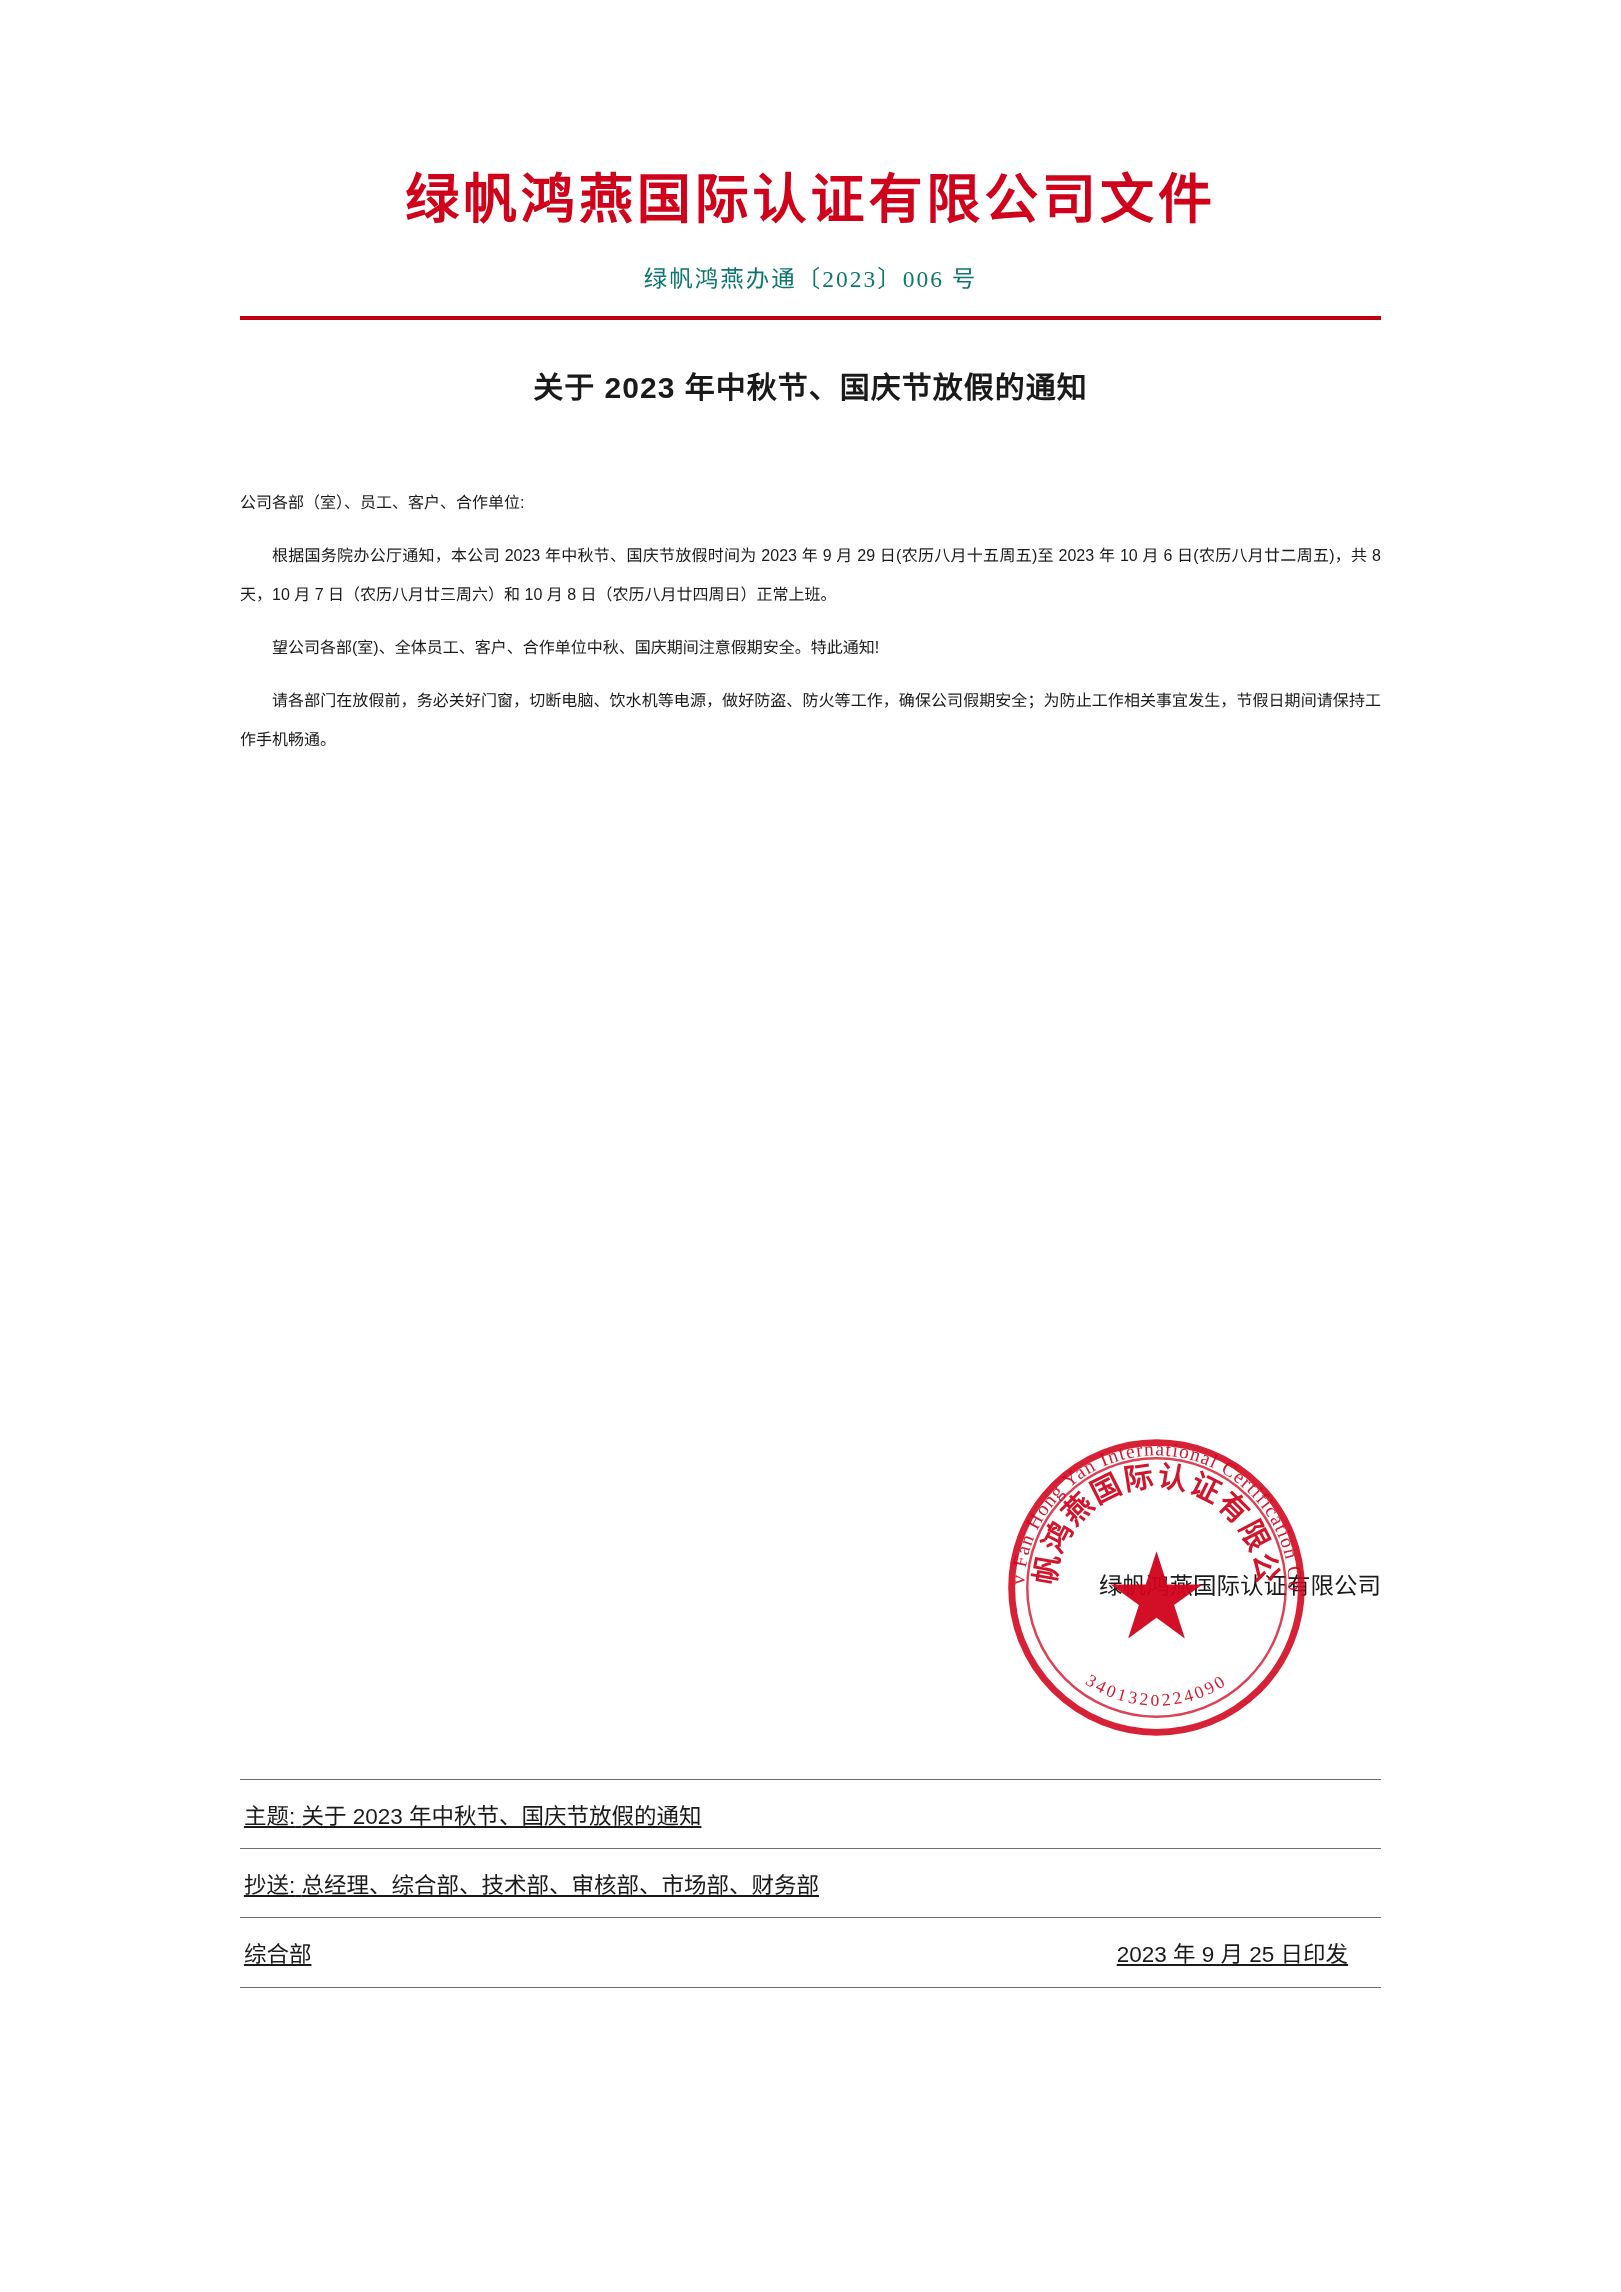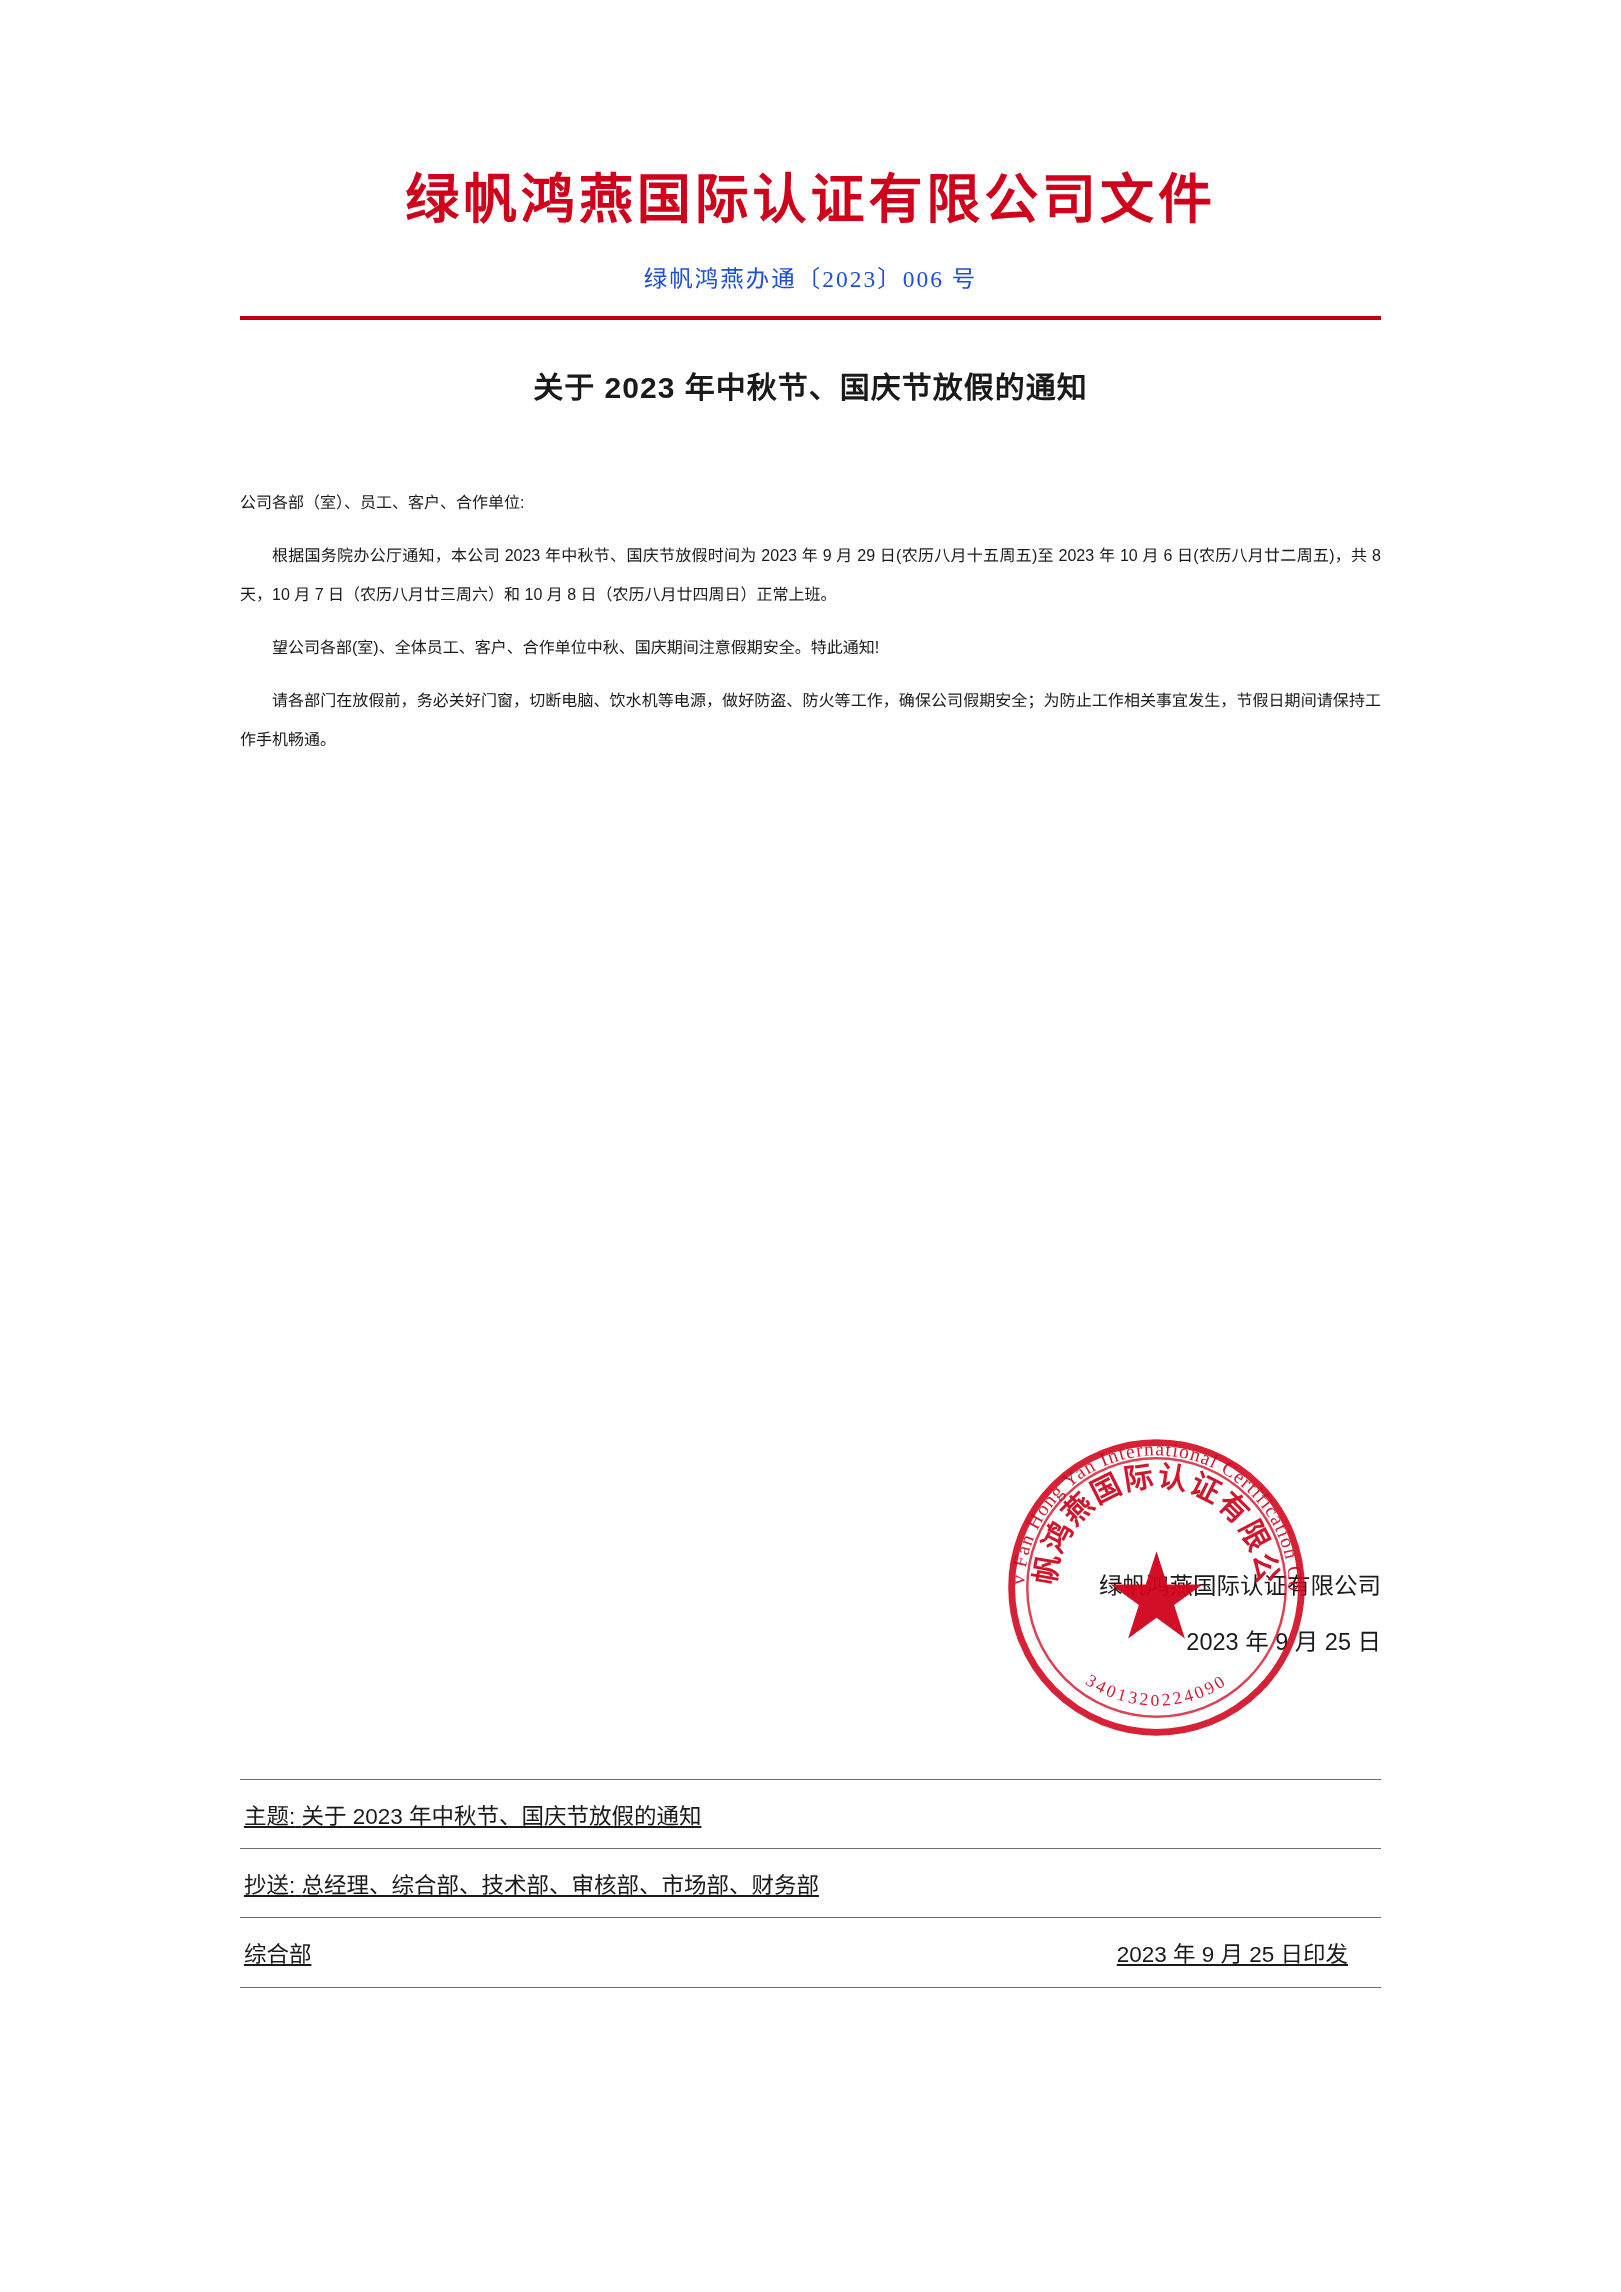--- a/index.html
+++ b/index.html
@@ -31,21 +31,21 @@
   .org-title {
     color: #d0021b;
     font-family: Liberation Mono, monospace;
     font-weight: bold;
     font-size: 54px;
     letter-spacing: 3.9px;
     line-height: 1.2;
   }
   .doc-number {
     margin-top: 23.5px;
-    color: #1d4ed8;
+    color: #0f766e;
     font-size: 23.5px;
     font-family: "Liberation Serif", "DejaVu Serif", serif;
     letter-spacing: 2px;
   }
   .red-rule {
     margin-top: 21.6px;
     height: 3.9px;
     background: #c0000e;
     width: 100%;
   }
@@ -144,21 +144,20 @@
 
   <div class="doc-body">
     <p>公司各部（室）、员工、客户、合作单位:</p>
     <p class="indent">根据国务院办公厅通知，本公司 2023 年中秋节、国庆节放假时间为 2023 年 9 月 29 日(农历八月十五周五)至 2023 年 10 月 6 日(农历八月廿二周五)，共 8 天，10 月 7 日（农历八月廿三周六）和 10 月 8 日（农历八月廿四周日）正常上班。</p>
     <p class="indent">望公司各部(室)、全体员工、客户、合作单位中秋、国庆期间注意假期安全。特此通知!</p>
     <p class="indent">请各部门在放假前，务必关好门窗，切断电脑、饮水机等电源，做好防盗、防火等工作，确保公司假期安全；为防止工作相关事宜发生，节假日期间请保持工作手机畅通。</p>
   </div>
 
   <div class="signature-block">
     <div>绿帆鸿燕国际认证有限公司</div>
-    <div>2023 年 9 月 25 日</div>
   </div>
 
   <div class="seal">
     <svg viewBox="0 0 330 330" width="323" height="323" aria-hidden="true">
       <defs>
         <path id="arcTop" d="M 30,165 A 135,135 0 0 1 300,165"></path>
         <path id="arcBottom" d="M 52,220 A 130,130 0 0 0 278,220"></path>
         <path id="arcInner" d="M 62,165 A 103,103 0 0 1 268,165"></path>
       </defs>
       <circle cx="165" cy="165" r="148" fill="none" stroke="#d0021b" stroke-width="7" opacity="0.88"></circle>

